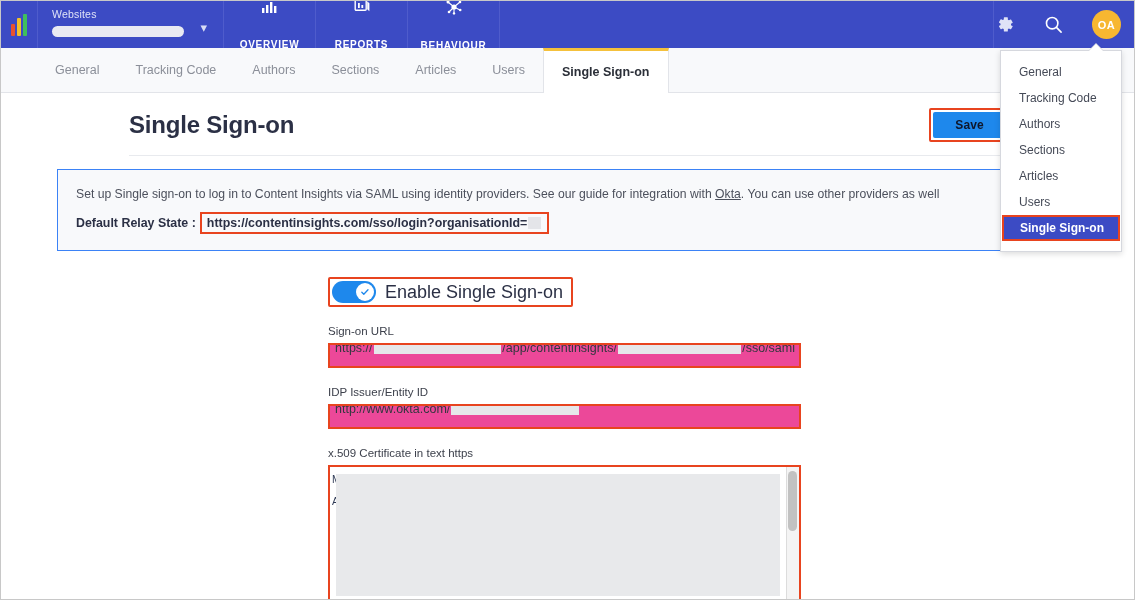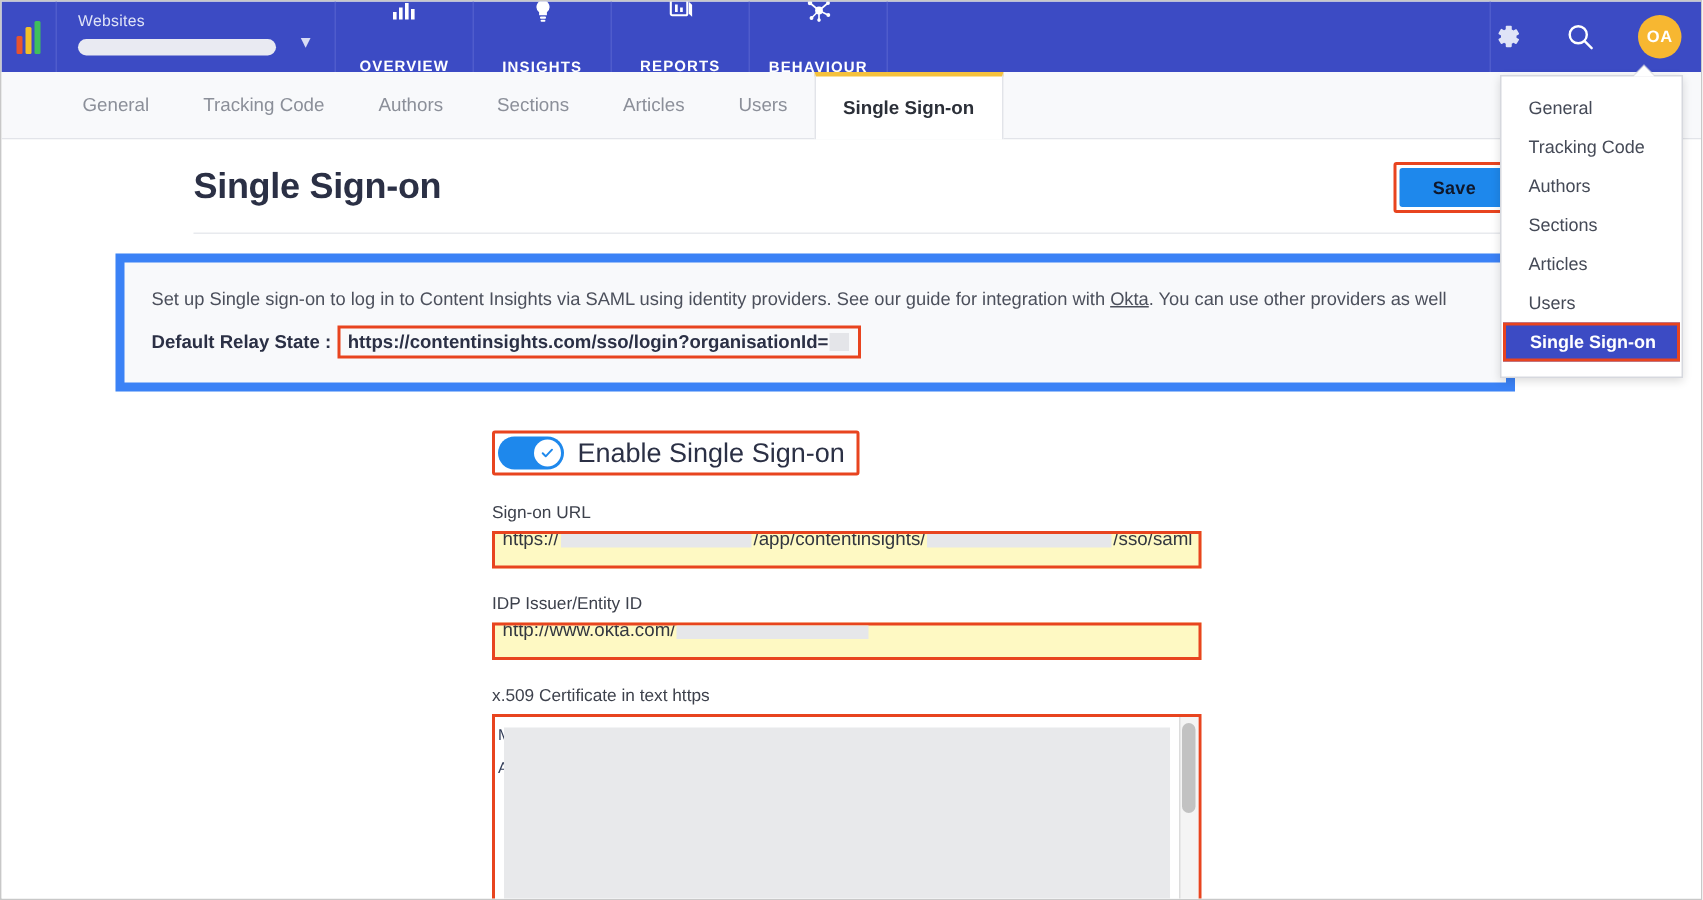--- a/index.html
+++ b/index.html
@@ -133,23 +133,23 @@
     padding: 6px 22px; cursor: pointer;
     letter-spacing: .2px;
   }
   .divider {
     margin: 13px 126px 0 128px;
     height: 1px; background: #e8eaee;
   }
 
   
   .infobox {
-    margin: 13px 126px 0 76px;
+    margin: 13px 126px 0 56px;
     background: #f8f9fb;
-    border: 6px solid #3b82f6;
+    border: 1px solid #3b82f6;
     padding: 14px 18px 16px 18px;
   }
   .infotext {
     font-size: 12.2px; color: #4c505c; line-height: 21px;
   }
   .infotext a {
     color: #4c505c; text-decoration: underline;
   }
   .relay-row {
     display: flex; align-items: center; margin-top: 7px;
@@ -200,21 +200,21 @@
     font-size: 18px; color: #2b3045;
   }
 
   .field { margin-top: 18px; }
   .field-label {
     font-size: 11.5px; color: #3d414c; margin-bottom: 6px;
   }
   .input-box {
     width: 473px;
     border: 2px solid #e8441f;
-    background: #fef9c3;
+    background: #ec4899;
     height: 25px;
     display: flex; align-items: center;
     padding: 0 4px 16px 5px;
     overflow: hidden;
   }
   .input-text {
     font-size: 12.5px; color: #33373f; white-space: nowrap;
   }
   .redact {
     display: inline-block; height: 13px; background: #e6e7ea;
@@ -307,30 +307,20 @@
         <svg width="17" height="14" viewBox="0 0 17 14">
           <rect x="1" y="8" width="2.4" height="5" fill="#ffffff"></rect>
           <rect x="5" y="5" width="2.4" height="8" fill="#ffffff"></rect>
           <rect x="9" y="2" width="2.4" height="11" fill="#ffffff"></rect>
           <rect x="13" y="6" width="2.4" height="7" fill="#ffffff"></rect>
         </svg>
       </span>
       <span class="nav-txt">OVERVIEW</span>
     </div>
 
-    <div class="nav-item">
-      <span class="nav-ico">
-        <svg width="14" height="16" viewBox="0 0 14 16">
-          <path d="M7 1.2a4.4 4.4 0 0 0-2.6 7.9v2.1h5.2V9.1A4.4 4.4 0 0 0 7 1.2z" fill="#ffffff"></path>
-          <rect x="5" y="12" width="4" height="1.5" rx=".6" fill="#ffffff"></rect>
-          <rect x="5.4" y="14.1" width="3.2" height="1.4" rx=".6" fill="#ffffff"></rect>
-        </svg>
-      </span>
-      <span class="nav-txt">INSIGHTS</span>
-    </div>
 
     <div class="nav-item">
       <span class="nav-ico">
         <svg width="16" height="15" viewBox="0 0 16 15">
           <rect x="1.2" y="1.2" width="11" height="10" rx="1" fill="none" stroke="#ffffff" stroke-width="1.4"></rect>
           <rect x="4" y="4" width="1.8" height="5" fill="#ffffff"></rect>
           <rect x="7.4" y="6" width="1.8" height="3" fill="#ffffff"></rect>
           <path d="M13.2 2.2v8l2.2 2v-8z" fill="#ffffff"></path>
         </svg>
       </span>

